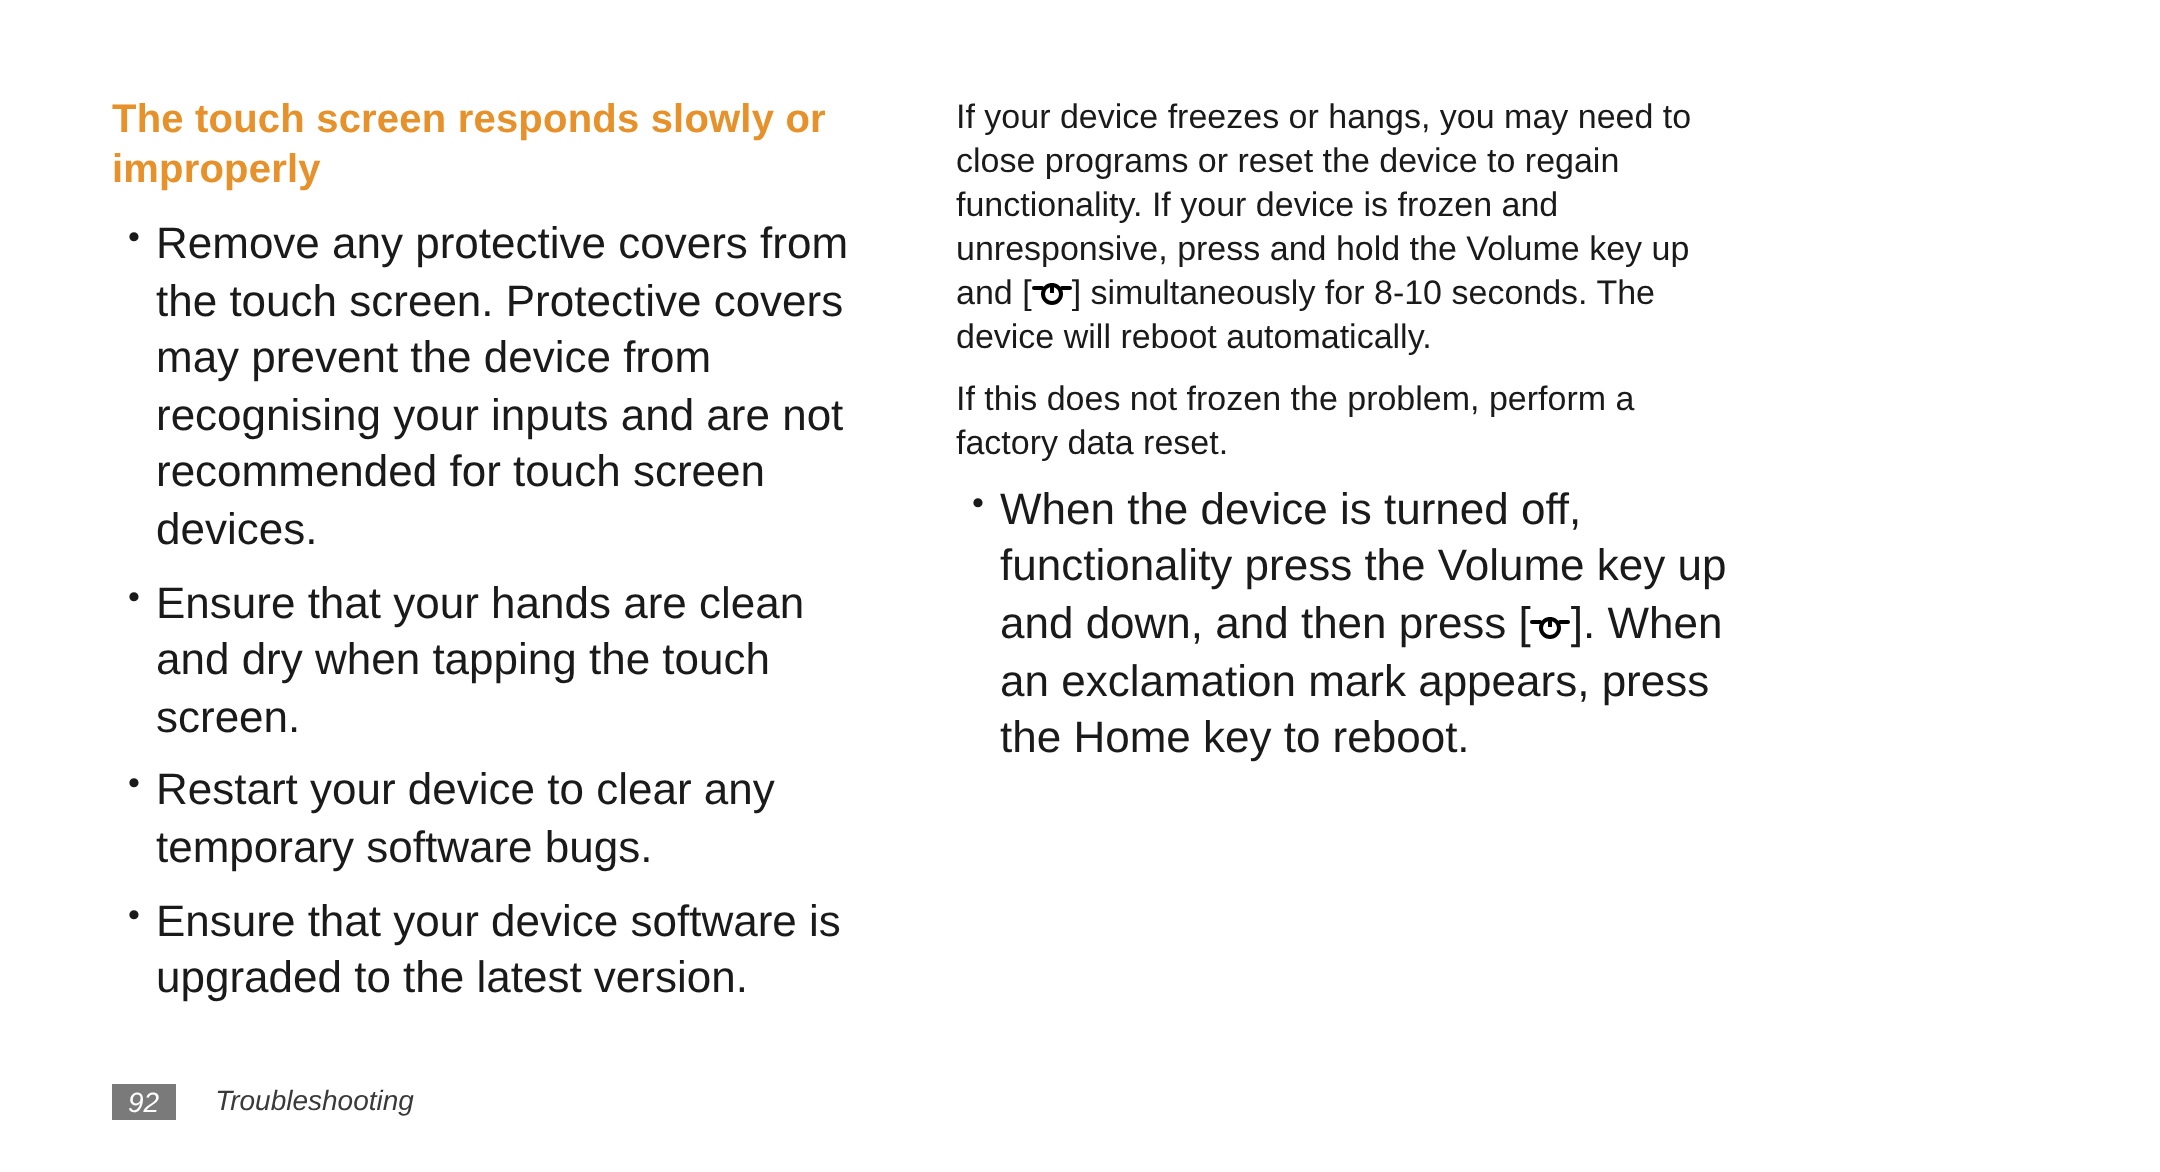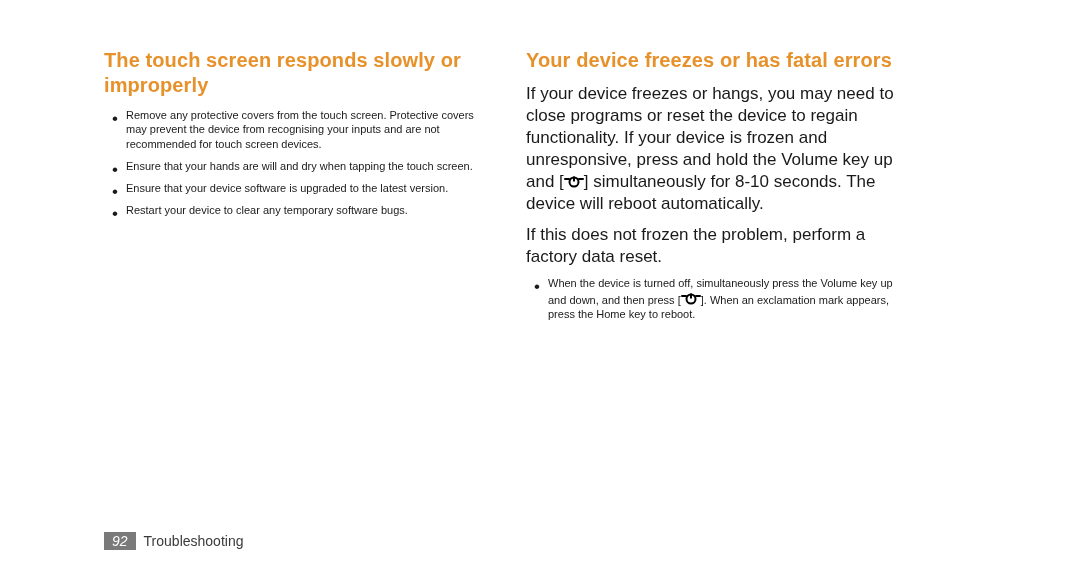--- a/index.html
+++ b/index.html
@@ -10,21 +10,20 @@
     background: #ffffff;
     font-family: "Segoe UI", "Helvetica Neue", Arial, sans-serif;
     color: #1a1a1a;
   }
   .page {
     position: relative;
     box-sizing: border-box;
     width: 948px;
     height: 586px;
     padding: 48px 84px 0 56px;
-    margin-left: 48px;
   }
   .columns {
     display: flex;
     gap: 36px;
   }
   .col {
     flex: 1 1 0;
     min-width: 0;
   }
   h2.section-heading {
@@ -41,49 +40,51 @@
     margin: 0 0 8px 0;
   }
   ul.bullets {
     list-style: none;
     padding: 0;
     margin: 4px 0 0 0;
   }
   ul.bullets > li {
     position: relative;
     padding-left: 22px;
-    font-size: 11px;
+    font-size: 22px;
     line-height: 1.3;
     margin-bottom: 8px;
   }
   ul.bullets > li::before {
     content: "•";
     position: absolute;
     left: 8px;
     top: 0;
     font-size: 17px;
     line-height: 1.3;
   }
   .bold { font-weight: 700; }
   .footer {
     position: absolute;
     left: 56px;
-    bottom: 36px;
+    bottom: 26px;
     display: flex;
-    align-items: center;
+    align-items: flex-start;
+    gap: 12px;
   }
   .page-num-box {
     background: #7a7a7a;
     color: #ffffff;
     font-style: italic;
     font-size: 14px;
     padding: 1px 8px;
     margin-right: 8px;
   }
   .footer-label {
+    font-style: italic;
     color: #3a3a3a;
     font-size: 14px;
   }
   .power-icon {
     display: inline-flex;
     vertical-align: baseline;
     transform: translateY(2px);
   }
 </style>
 </head>
@@ -91,45 +92,44 @@
 
 <div class="page">
   <div class="columns">
 
     <div class="col">
       <h2 class="section-heading">The touch screen responds slowly or improperly</h2>
 
 
       <ul class="bullets">
         <li>Remove any protective covers from the touch screen. Protective covers may prevent the device from recognising your inputs and are not recommended for touch screen devices.</li>
-        <li>Ensure that your hands are will and dry when tapping the touch screen.</li>
+        <li>Ensure that your hands are clean and dry when tapping the touch screen.</li>
+        <li>Restart your device to clear any temporary software bugs.</li>
         <li>Ensure that your device software is upgraded to the latest version.</li>
-        <li>Restart your device to clear any temporary software bugs.</li>
       </ul>
     </div>
 
     <div class="col">
-      <h2 class="section-heading">Your device freezes or has fatal errors</h2>
 
       <p class="body">
         <span>If your device freezes or hangs, you may need to close programs or reset the device to regain functionality. If your device is frozen and unresponsive, press and hold the Volume key up and [</span><span class="power-icon">
             <svg width="20" height="14" viewBox="0 0 20 14">
               <rect x="0" y="3" width="6" height="2" rx="1" fill="#000"></rect>
               <rect x="14" y="3" width="6" height="2" rx="1" fill="#000"></rect>
               <circle cx="10" cy="7" r="4.5" fill="none" stroke="#000" stroke-width="2"></circle>
               <rect x="9" y="1.5" width="2" height="5" fill="#000"></rect>
             </svg>
           </span><span>] simultaneously for 8-10 seconds. The device will reboot automatically.</span>
       </p>
 
       <p class="body">If this does not frozen the problem, perform a factory data reset.</p>
 
       <ul class="bullets">
         <li>
-          <span>When the device is turned off, simultaneously press the Volume key up and down, and then press [</span><span class="power-icon">
+          <span>When the device is turned off, functionality press the Volume key up and down, and then press [</span><span class="power-icon">
               <svg width="20" height="14" viewBox="0 0 20 14">
                 <rect x="0" y="3" width="6" height="2" rx="1" fill="#000"></rect>
                 <rect x="14" y="3" width="6" height="2" rx="1" fill="#000"></rect>
                 <circle cx="10" cy="7" r="4.5" fill="none" stroke="#000" stroke-width="2"></circle>
                 <rect x="9" y="1.5" width="2" height="5" fill="#000"></rect>
               </svg>
             </span><span>]. When an exclamation mark appears, press the Home key to reboot.</span>
         </li>
       </ul>
     </div>

